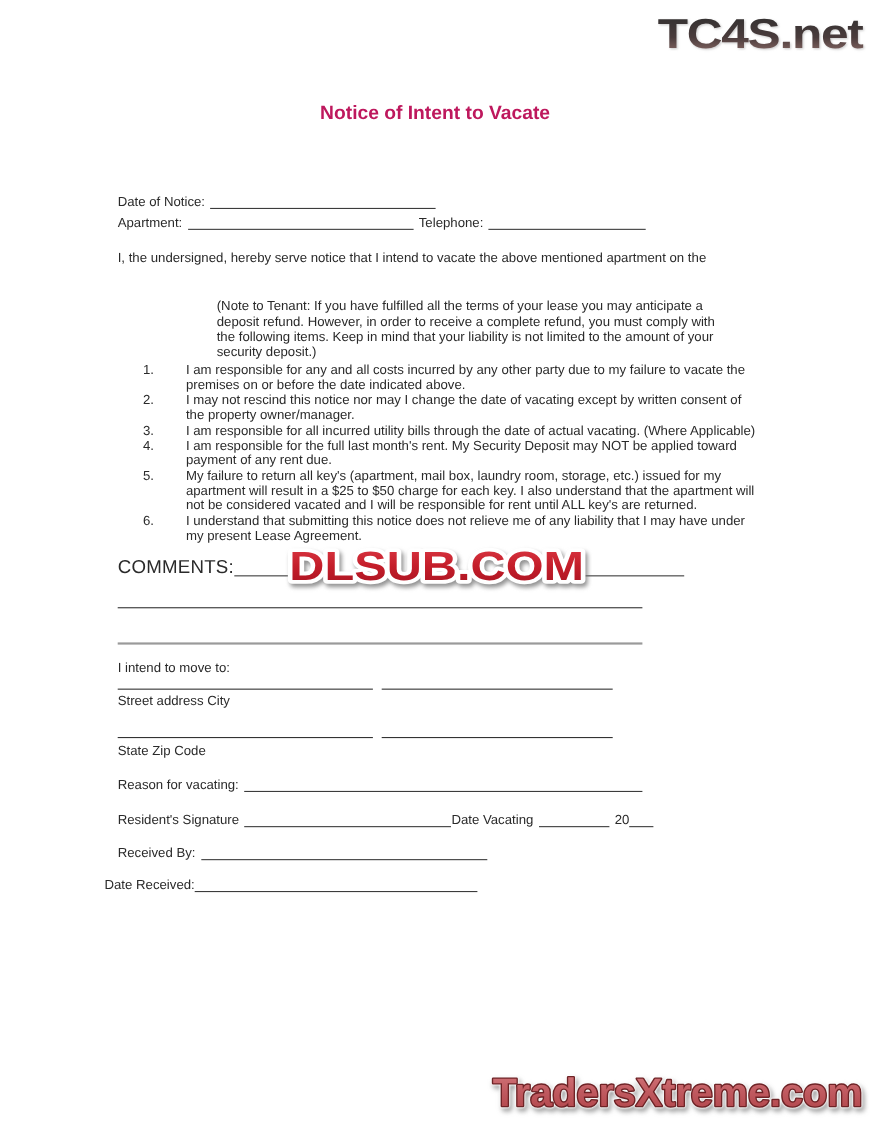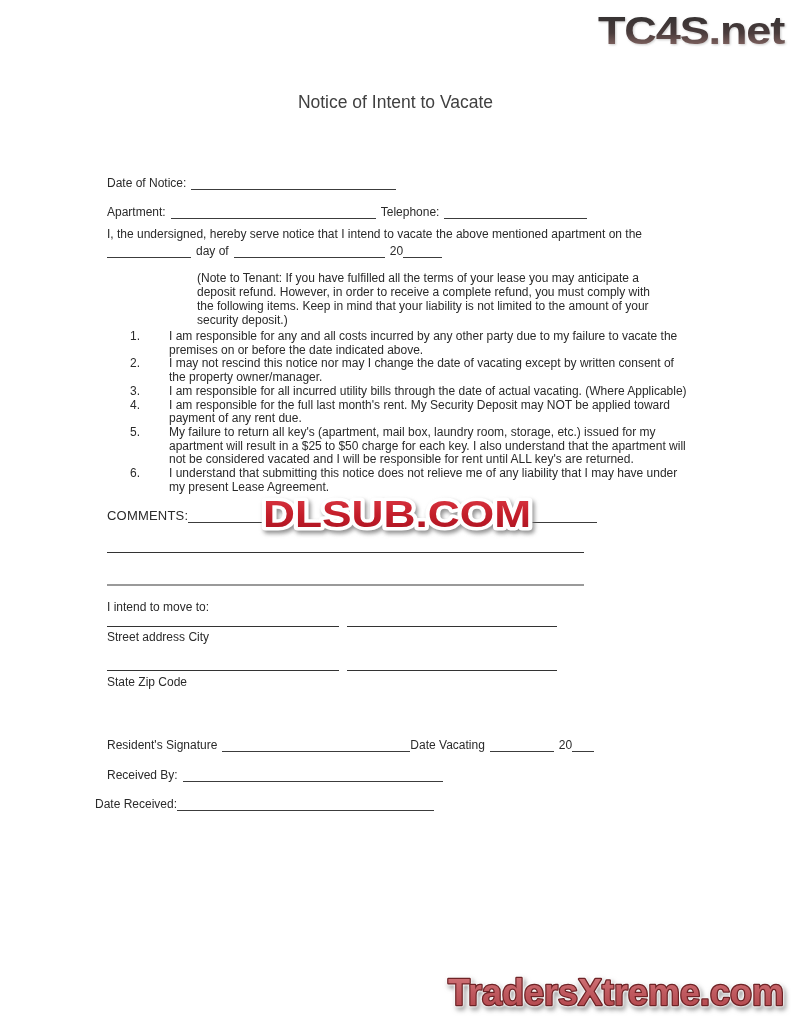--- a/index.html
+++ b/index.html
@@ -15,31 +15,31 @@
   .row{position:absolute;white-space:nowrap;line-height:15px;}
   .ul{
     display:inline-block;
     height:13px;
     border-bottom:1px solid #3c3c3c;
     vertical-align:-3px;
   }
   .gap{margin-left:5px;}
   .title{
     position:absolute;top:92px;left:0;width:100%;
-    text-align:center;font-size:17.5px;font-weight:normal;color:#404040;
+    text-align:center;font-size:17.5px;font-weight:bold;color:#be185d;
   }
   .intro{position:absolute;left:107px;top:226px;width:600px;line-height:17px;}
   .note{position:absolute;left:197px;top:271px;width:470px;line-height:14px;white-space:normal;}
   .terms{position:absolute;left:130px;top:330px;width:558px;}
   .term{display:flex;line-height:13.7px;}
   .term .num{width:23px;flex:0 0 23px;}
   .term .txt{flex:1;white-space:normal;margin-left:16px;}
   .hr{position:absolute;border-top:1px solid #333;}
   .hr.gray{border-top:2px solid #9a9a9a;}
-  .comments-label{font-size:13px;letter-spacing:0.2px;}
+  .comments-label{font-size:17px;letter-spacing:0.2px;}
   svg text{font-family:"Liberation Sans", sans-serif;}
   .wm-dlsub{position:absolute;left:253px;top:486px;
     filter:drop-shadow(2px 3px 2px rgba(110,110,110,0.75));}
   .logo-top{position:absolute;left:595px;top:5px;
     filter:drop-shadow(1px 1px 1px rgba(160,160,160,0.55));}
   .logo-bottom{position:absolute;left:440px;top:964px;
     filter:drop-shadow(0 0 1px #ffffff) drop-shadow(0 0 1px #ffffff) drop-shadow(2px 3px 2px rgba(140,140,140,0.8));}
 </style>
 </head>
 <body>
@@ -57,27 +57,26 @@
     <text x="3" y="39" font-size="38" font-weight="bold" letter-spacing="-1" textLength="186" lengthAdjust="spacingAndGlyphs" fill="url(#g-tc)">TC4S.net</text>
   </svg>
 
   <div class="title">Notice of Intent to Vacate</div>
 
   <div class="row" style="left:107px;top:133px;margin-top:43px;">
     <span>Date of Notice:</span><span class="ul gap" style="width:205px;"></span>
   </div>
 
 
-  <div class="row" style="left:107px;top:205px;">
+  <div class="row" style="left:107px;top:195px;">
     <span>Apartment:</span><span class="ul gap" style="width:205px;"></span><span class="gap">Telephone:</span><span class="ul gap" style="width:143px;"></span>
   </div>
 
   <div class="intro">
     <div>I, the undersigned, hereby serve notice that I intend to vacate the above mentioned apartment on the</div>
-    <div><span class="ul" style="width:84px;"></span><span class="gap">day of</span><span class="ul gap" style="width:151px;"></span><span class="gap">20</span><span class="ul" style="width:39px;"></span></div>
   </div>
 
   <div class="note">(Note to Tenant: If you have fulfilled all the terms of your lease you may anticipate a deposit refund. However, in order to receive a complete refund, you must comply with the following items. Keep in mind that your liability is not limited to the amount of your security deposit.)</div>
 
   <div class="terms">
     <div class="term">
         <span class="num">1.</span>
         <span class="txt">I am responsible for any and all costs incurred by any other party due to my failure to vacate the premises on or before the date indicated above.</span>
       </div>
     <div class="term">
@@ -122,20 +121,23 @@
   <div class="row" style="left:107px;top:600px;">
     <span>I intend to move to:</span>
   </div>
   <div class="hr" style="left:107px;top:626px;width:232px;"></div>
   <div class="hr" style="left:347px;top:626px;width:210px;"></div>
   <div class="row" style="left:107px;top:630px;">Street address City</div>
   <div class="hr" style="left:107px;top:670px;width:232px;"></div>
   <div class="hr" style="left:347px;top:670px;width:210px;"></div>
   <div class="row" style="left:107px;top:675px;">State Zip Code</div>
 
+  <div class="row" style="left:107px;top:706px;">
+    <span>Reason for vacating:</span><span class="ul gap" style="width:362px;"></span>
+  </div>
 
   <div class="row" style="left:107px;top:738px;">
     <span>Resident's Signature</span><span class="ul gap" style="width:188px;"></span><span>Date Vacating</span><span class="ul gap" style="width:64px;"></span><span class="gap">20</span><span class="ul" style="width:22px;"></span>
   </div>
 
   <div class="row" style="left:107px;top:768px;">
     <span>Received By:</span><span class="ul gap" style="width:260px;"></span>
   </div>
 
   <div class="row" style="left:95px;top:797px;">

